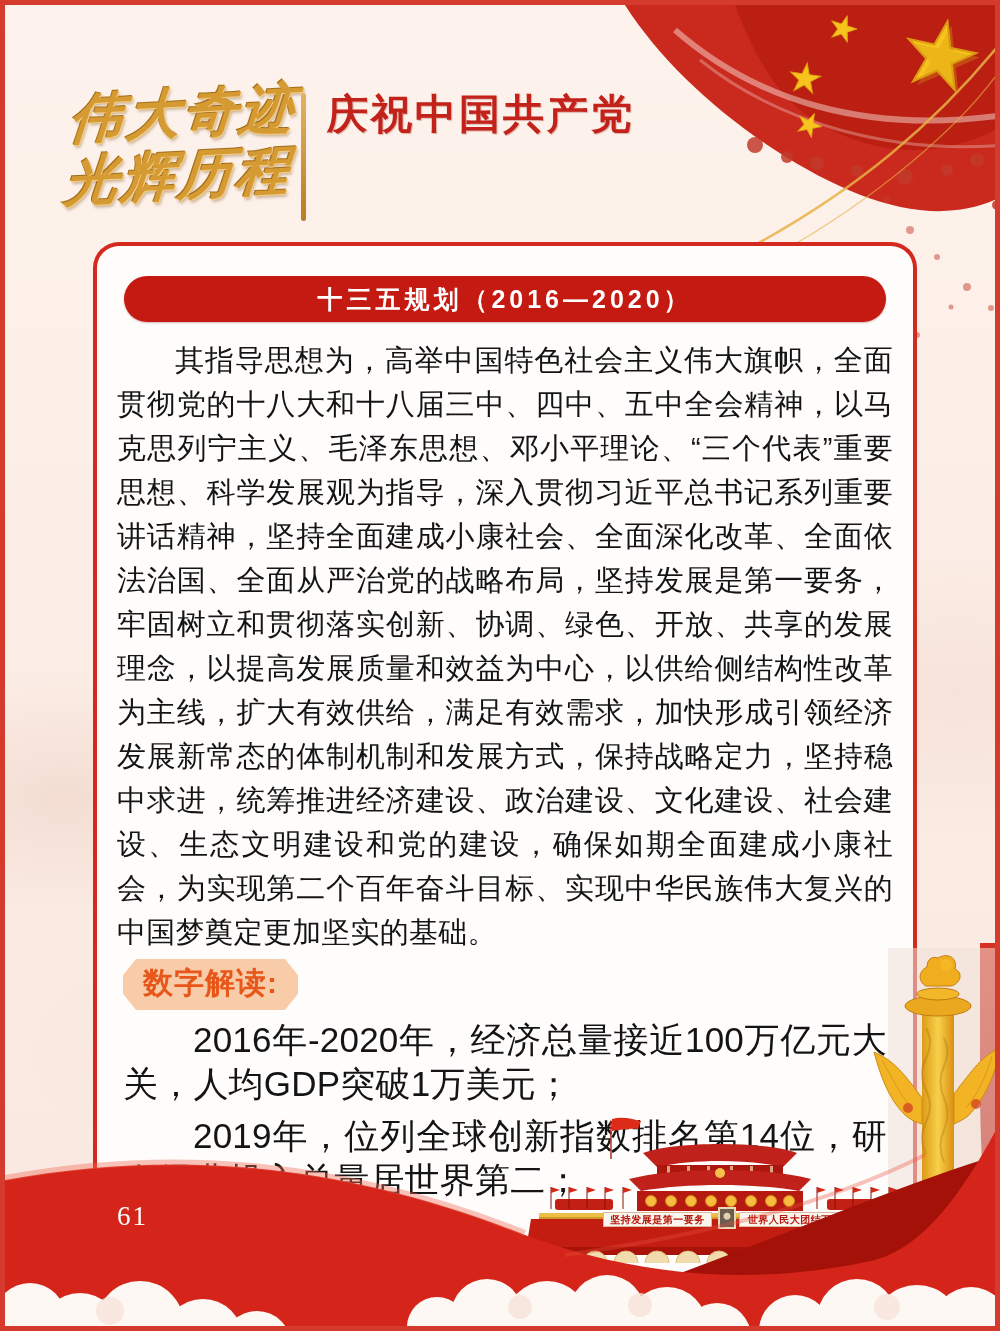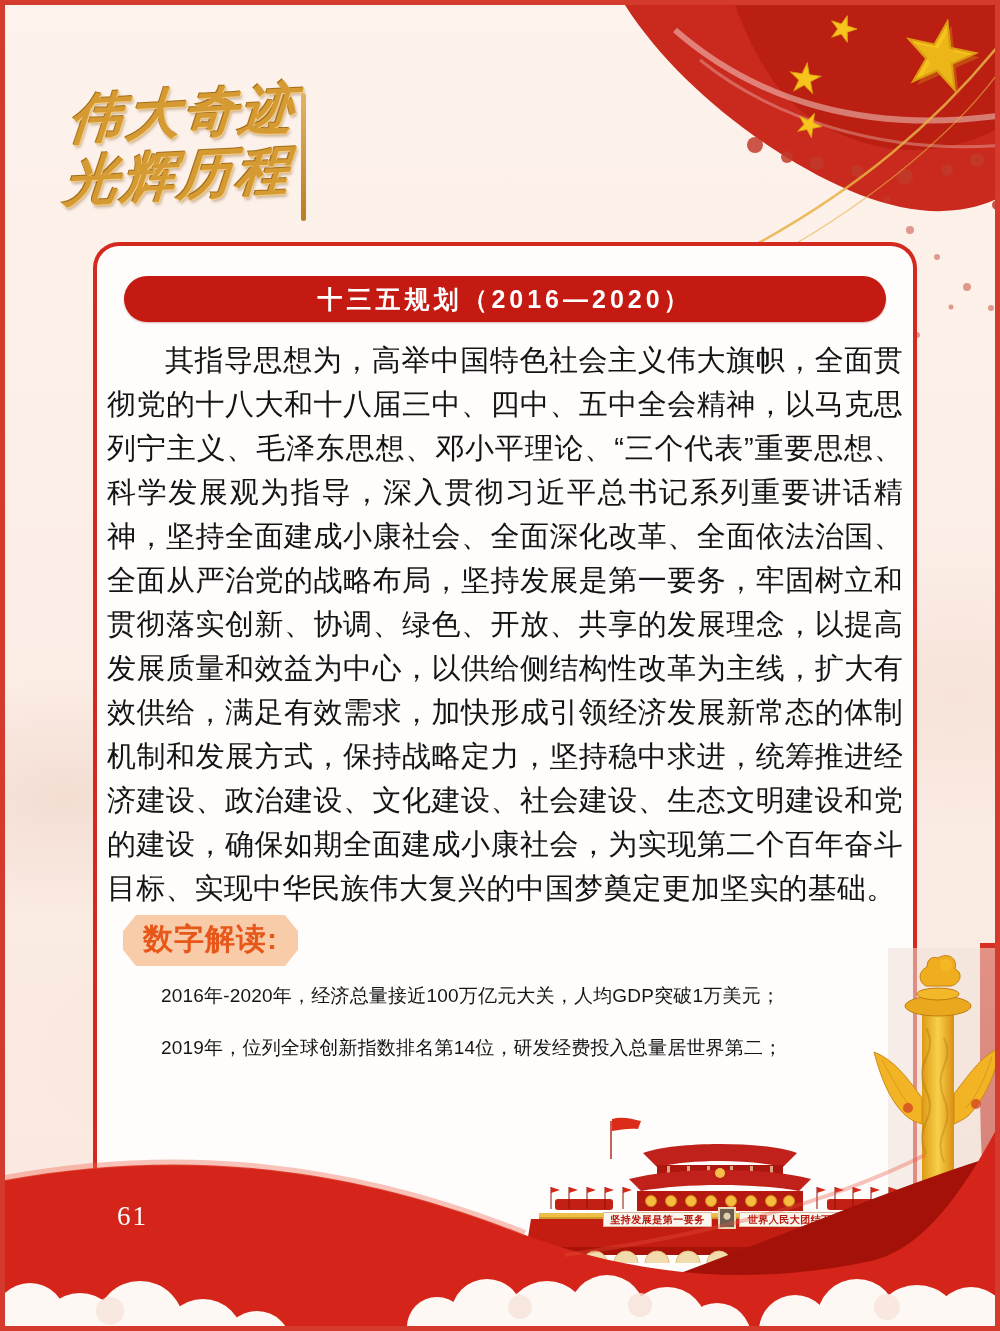--- a/index.html
+++ b/index.html
@@ -50,26 +50,26 @@
   .page-number { position:absolute; left:112px; top:1196px; z-index:7;
     font-family:"Liberation Serif", serif; font-size:27px; color:#ffffff; letter-spacing:2px; }
   
   .card { position:absolute; left:88px; top:237px; width:824px; height:1094px; z-index:2;
     background:#fffdfc; border:4px solid #d3291e; border-bottom:none;
     border-radius:26px 26px 0 0; }
   .banner { margin:30px auto 0; width:762px; height:46px; background:#c41a12;
     border-radius:23px; color:#ffffff; font-size:25px; font-weight:bold;
     text-align:center; line-height:47px; letter-spacing:4px;
     box-shadow:0 1px 2px rgba(120,10,5,.3); }
-  .body-text { margin:16px 10px 0; font-size:29px; line-height:44px; color:#141414;
+  .body-text { margin:16px 20px 0; font-size:29px; line-height:44px; color:#141414;
     text-align:justify; text-indent:2em; letter-spacing:.2px; }
   .badge { display:inline-block; margin:5px 0 0 26px; padding:4px 20px 6px;
     background:#f8cba9; color:#e7571a; font-size:30px; font-weight:bold; letter-spacing:1px;
     clip-path:polygon(13px 0%, calc(100% - 13px) 0%, 100% 32%, 100% 68%, calc(100% - 13px) 100%, 13px 100%, 0% 68%, 0% 32%);text-align:center; }
-  .stat-text { margin:8px 26px 0; font-size:19px; line-height:44px; color:#141414;
+  .stat-text { margin:8px 26px 0; font-size:35px; line-height:44px; color:#141414;
     text-align:justify; text-indent:2em; letter-spacing:.2px; }
 </style>
 </head>
 <body>
 
 <div class="page">
 
   <svg class="flag-art" width="400" height="345" viewBox="0 0 400 345">
     <path d="M20,0 H400 V190 C335,225 255,200 170,145 C110,106 55,55 20,0 Z" fill="#ca291d"></path>
     <path d="M130,0 H400 V120 C330,160 255,150 195,105 C165,80 145,40 130,0 Z" fill="#b81d10" opacity="0.85"></path>
@@ -103,20 +103,21 @@
       <polygon points="0,-1 0.2245,-0.309 0.9511,-0.309 0.3633,0.118 0.5878,0.809 0,0.382 -0.5878,0.809 -0.3633,0.118 -0.9511,-0.309 -0.2245,-0.309" transform="translate(335,52) scale(36) rotate(12)"></polygon>
     </g>
     <polygon points="0,-1 0.2245,-0.309 0.9511,-0.309 0.3633,0.118 0.5878,0.809 0,0.382 -0.5878,0.809 -0.3633,0.118 -0.9511,-0.309 -0.2245,-0.309" transform="translate(339,56) scale(36) rotate(12)" fill="#d89b10" opacity="0.35"></polygon>
   </svg>
 
   <div class="calligraphy">
     <div class="callig-line">伟大奇迹</div>
     <div class="callig-line l2">光辉历程</div>
   </div>
   <div class="gold-divider"></div>
+  <div class="hdr-subtitle">庆祝中国共产党</div>
 
   <div class="card">
     <div class="banner">十三五规划（2016—2020）</div>
     <p class="body-text">其指导思想为，高举中国特色社会主义伟大旗帜，全面贯彻党的十八大和十八届三中、四中、五中全会精神，以马克思列宁主义、毛泽东思想、邓小平理论、“三个代表”重要思想、科学发展观为指导，深入贯彻习近平总书记系列重要讲话精神，坚持全面建成小康社会、全面深化改革、全面依法治国、全面从严治党的战略布局，坚持发展是第一要务，牢固树立和贯彻落实创新、协调、绿色、开放、共享的发展理念，以提高发展质量和效益为中心，以供给侧结构性改革为主线，扩大有效供给，满足有效需求，加快形成引领经济发展新常态的体制机制和发展方式，保持战略定力，坚持稳中求进，统筹推进经济建设、政治建设、文化建设、社会建设、生态文明建设和党的建设，确保如期全面建成小康社会，为实现第二个百年奋斗目标、实现中华民族伟大复兴的中国梦奠定更加坚实的基础。</p>
     <div class="badge">数字解读:</div>
     <p class="stat-text">2016年-2020年，经济总量接近100万亿元大关，人均GDP突破1万美元；</p>
     <p class="stat-text">2019年，位列全球创新指数排名第14位，研发经费投入总量居世界第二；</p>
   </div>
 
   <div class="right-ribbon"></div>

